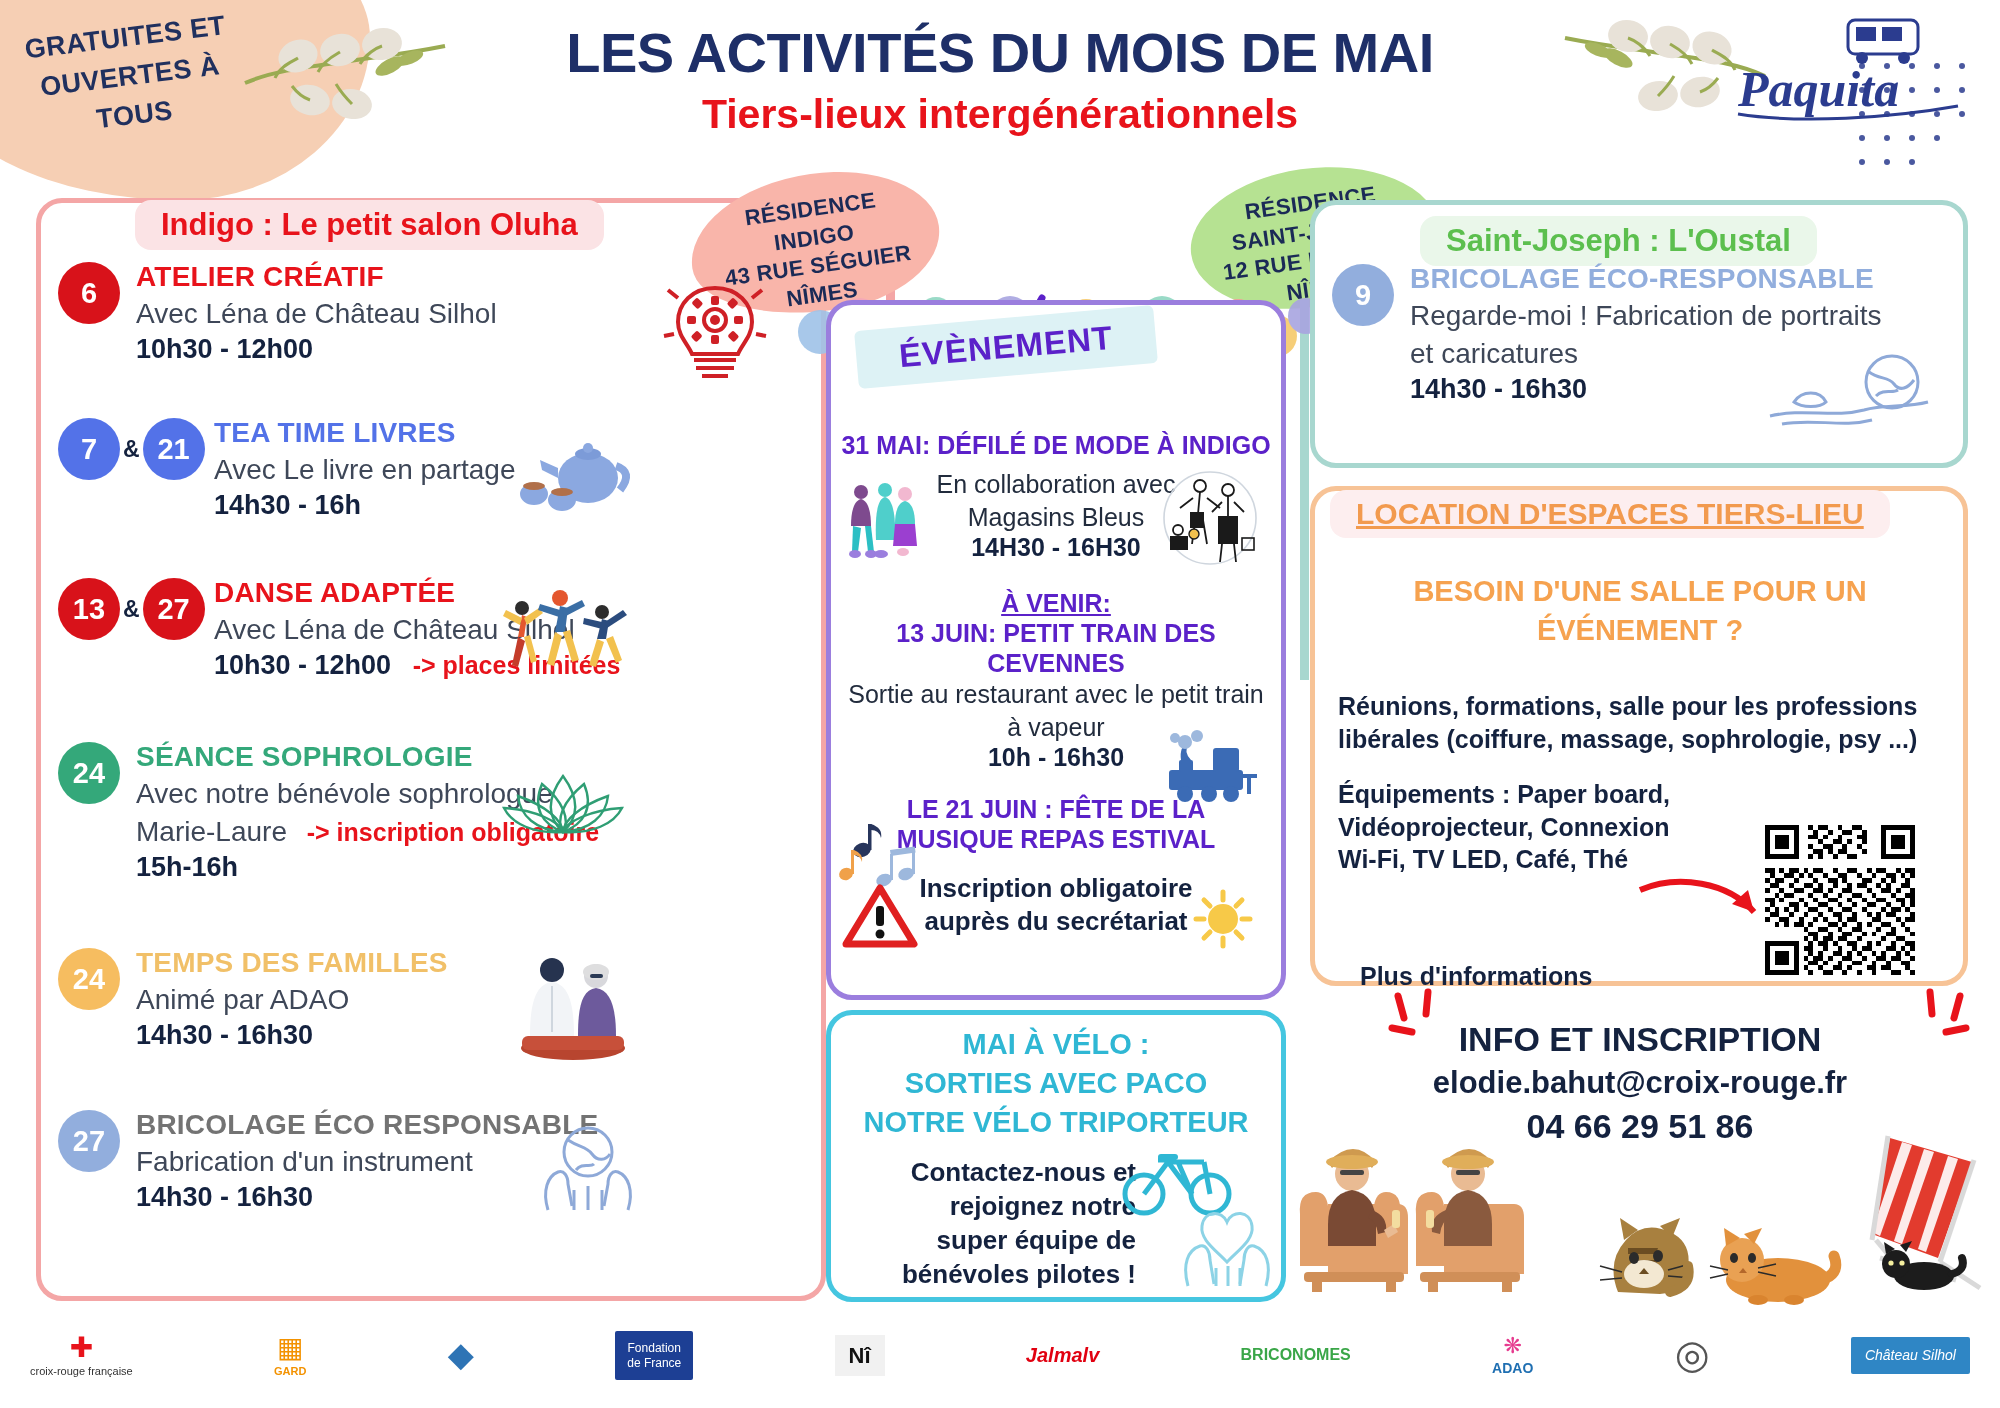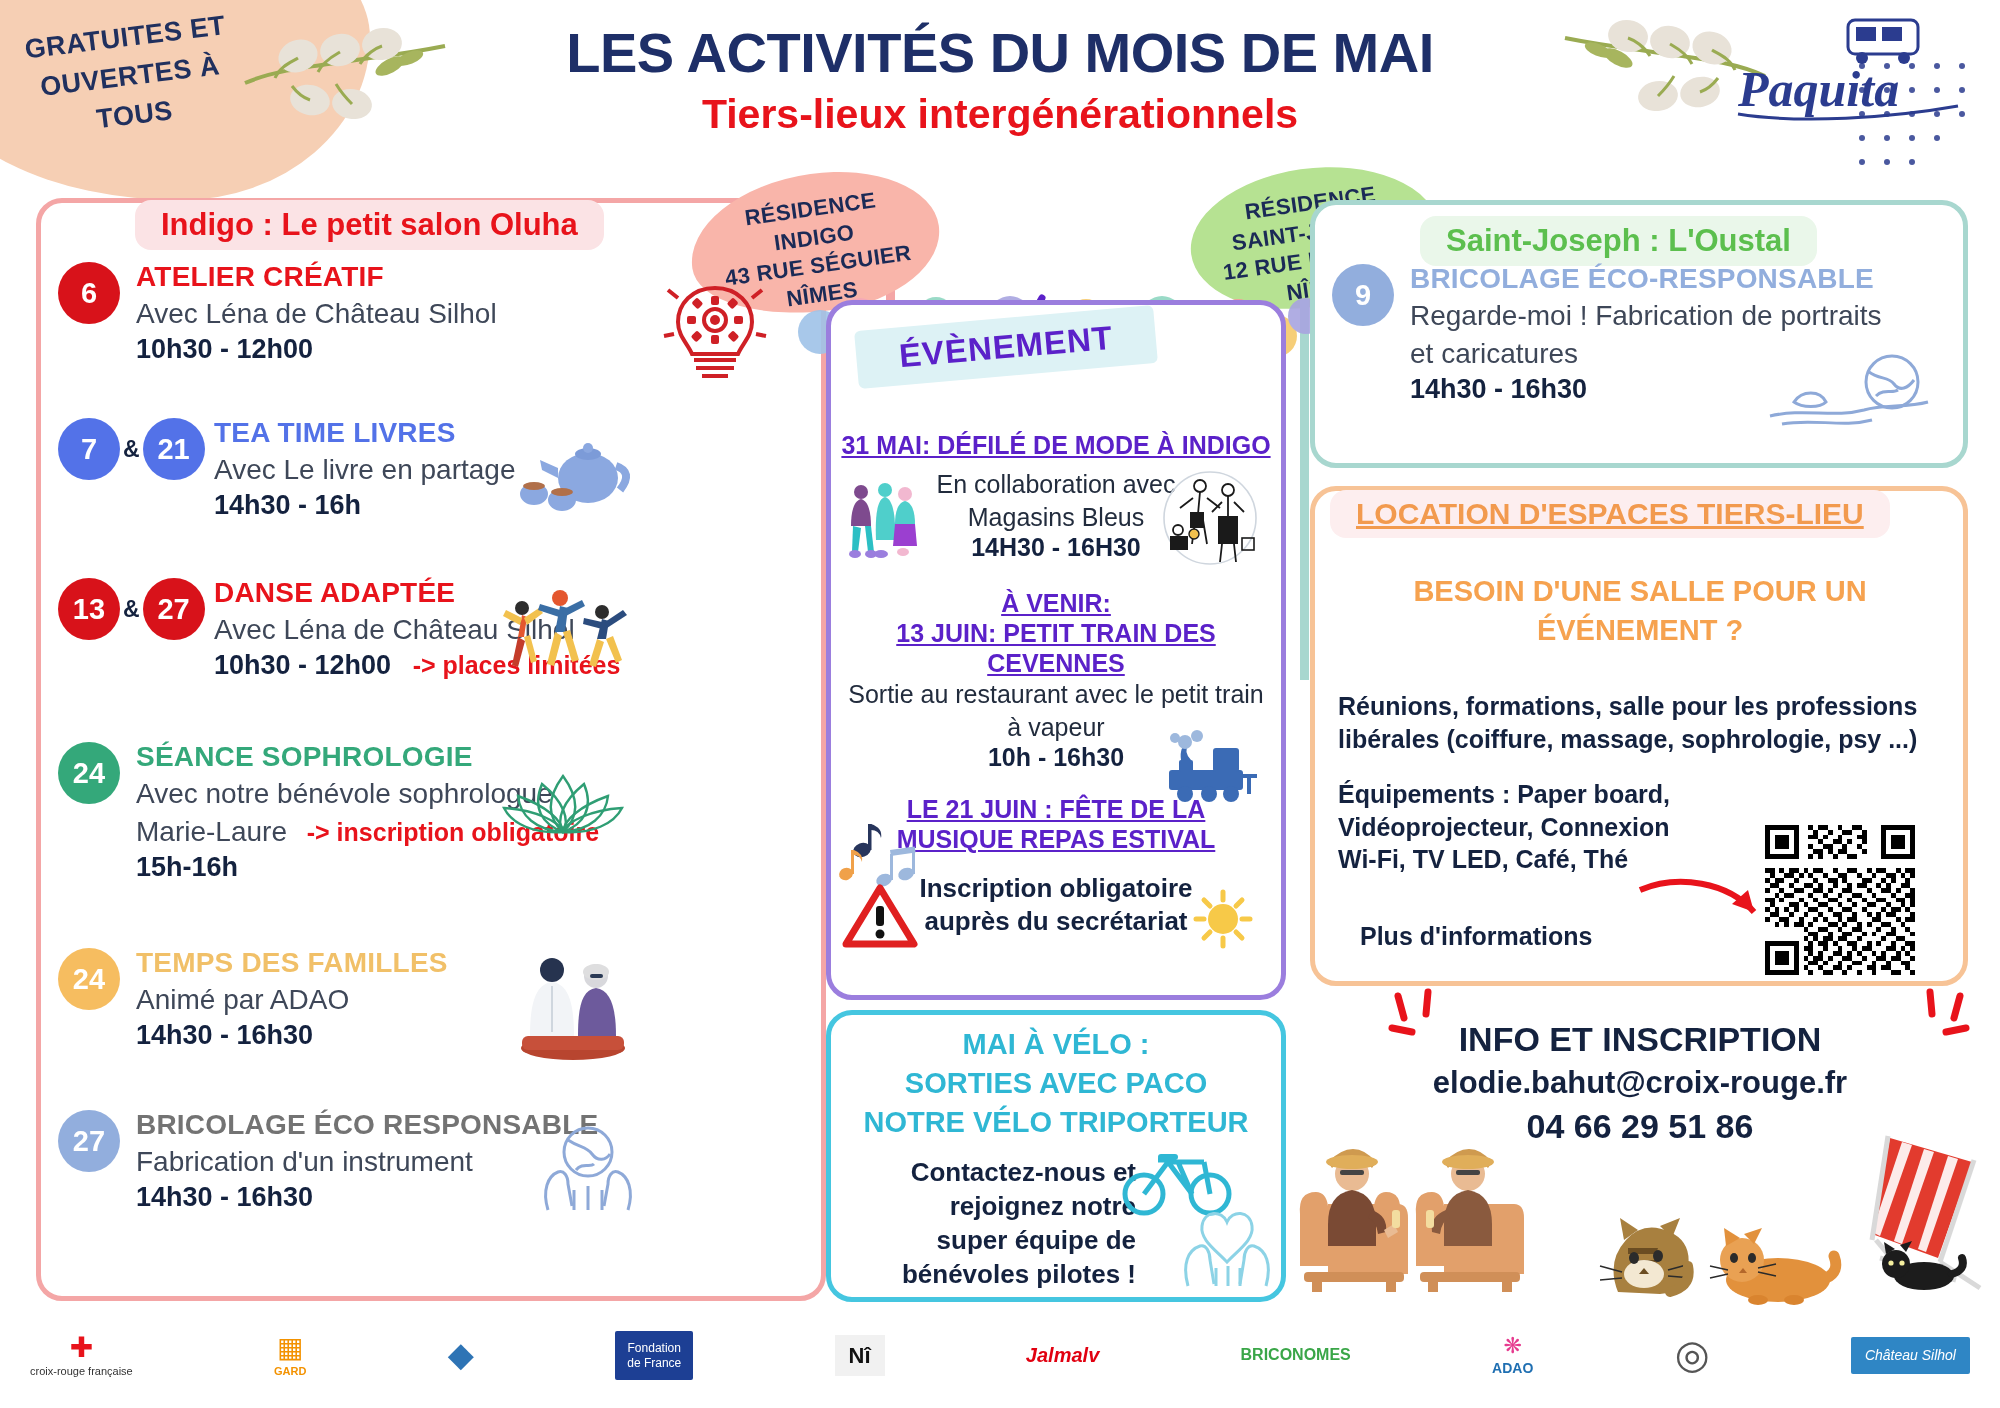--- a/index.html
+++ b/index.html
@@ -100,21 +100,21 @@
     background:#ddf2f5; transform:rotate(-5deg);
     border-radius:6px;
     display:flex; align-items:center; justify-content:center;
     font-size:33px; font-weight:800; color:#5b21c9; letter-spacing:1px;
   }
   .balloons{ position:absolute; left:790px; top:292px; width:540px; height:110px; }
   #event-body{
     position:absolute; left:836px; top:430px; width:440px;
     text-align:center;
   }
-  .ev-h{ font-size:25px; font-weight:700; color:#5b21c9; line-height:1.2;text-decoration:underline; }
+  .ev-h{ font-size:25px; font-weight:700; color:#5b21c9; line-height:1.2; }
   .ev-p{ font-size:25px; color:#222c3d; line-height:1.3; }
   .ev-t{ font-size:25px; font-weight:800; color:#14223f; }
   .ev-u{ text-decoration:underline; }
   .ev-bold{ font-size:26px; font-weight:700; color:#14223f; line-height:1.25; }
   
   #velo-card{
     left:826px; top:1010px; width:460px; height:292px;
     border:5px solid #45c6e0; background:#fff;
   }
   #velo-body{ position:absolute; left:836px; top:1025px; width:440px; text-align:center; }
@@ -688,21 +688,21 @@
 </div>
 <div class="loc-p" style="top:690px;">
   <div>Réunions, formations, salle pour les professions</div>
   <div>libérales (coiffure, massage, sophrologie, psy ...)</div>
 </div>
 <div class="loc-p" style="top:778px; width:420px;">
   <div>Équipements : Paper board,</div>
   <div>Vidéoprojecteur, Connexion</div>
   <div>Wi-Fi, TV LED, Café, Thé</div>
 </div>
-<div class="loc-p" style="top:920px; width:300px; left:1360px;">Plus d'informations</div>
+<div class="loc-p" style="top:960px; width:300px; left:1360px;">Plus d'informations</div>
 <div class="ill" style="left:1636px; top:876px;">
 <svg viewBox="0 0 130 64" width="130" height="64">
   <path d="M4 14 C42 -2 92 6 118 36" stroke="#e8131b" stroke-width="6" fill="none"></path>
   <path d="M118 36 L96 28 L112 14z" fill="#e8131b"></path>
 </svg>
 </div>
 
 <div class="qr">
 <svg viewBox="0 0 33 33" width="160" height="160" shape-rendering="crispEdges">
   <rect width="33" height="33" fill="#fff"></rect>

